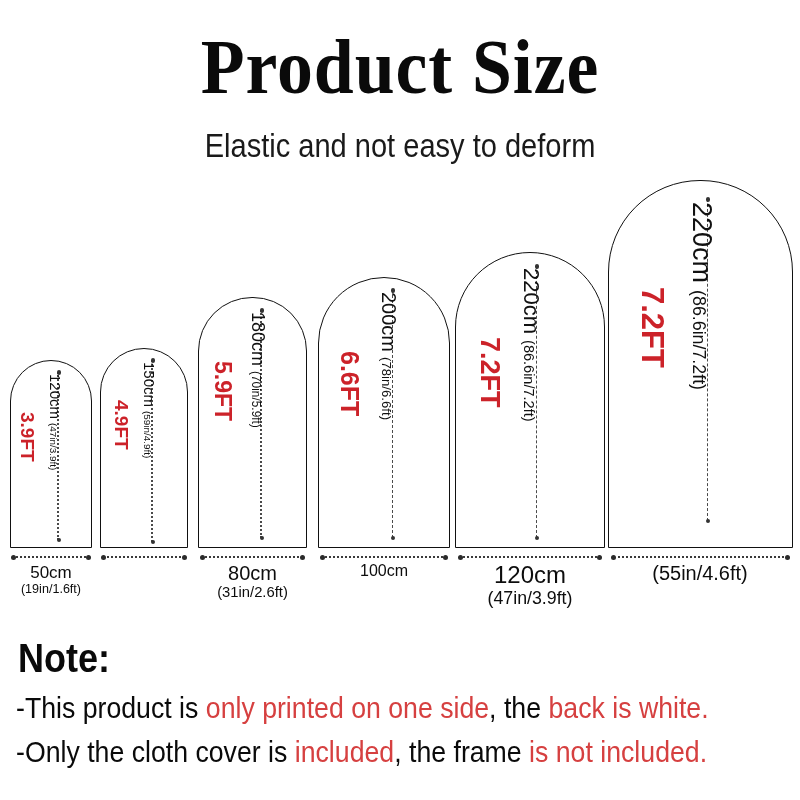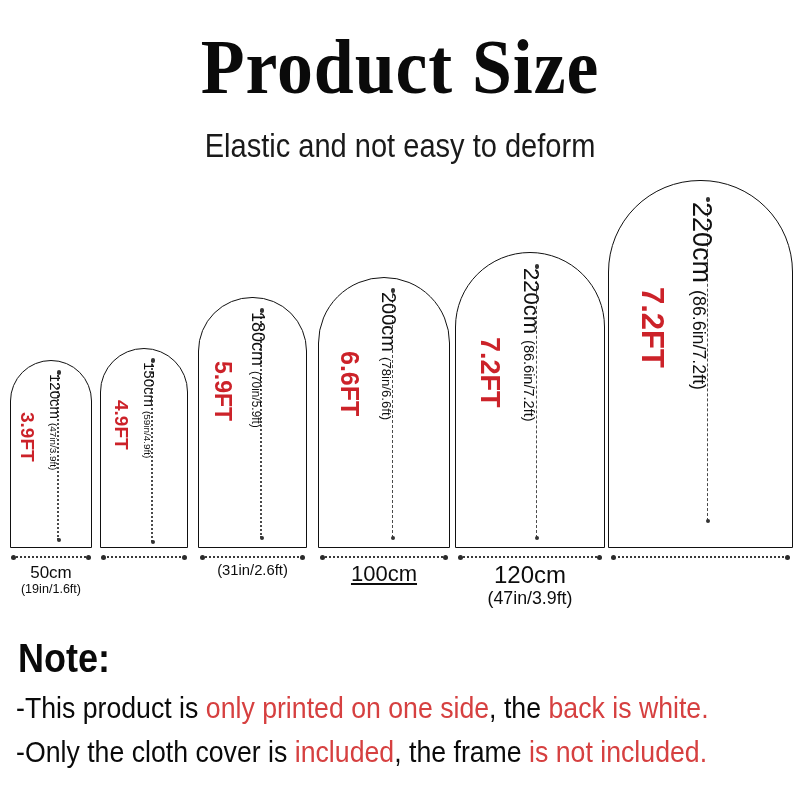--- a/index.html
+++ b/index.html
@@ -179,39 +179,40 @@
       </div>
       <div class="hlabel" style="left:70px;top:15px;font-size:18px;">
         <span>180cm</span><span class="sub" style="margin-left:5px;">(70in/5.9ft)</span>
       </div>
       <div class="ftlabel" style="left:38px;top:64px;font-size:23px;">5.9FT</div>
       <div class="hline" style="left:4px;top:259px;width:101px;">
         <span class="hcap l"></span>
         <span class="hcap r"></span>
       </div>
       <div class="wlabel" style="left:-13px;top:265px;width:135px;font-size:20px;">
+        <span class="w1">80cm</span>
         <span class="w2">(31in/2.6ft)</span>
       </div>
     </div>
 
     <div class="arch-item" style="left:318px;top:277px;width:132px;height:271px;">
       <div class="arch-shape" style="width:132px;height:271px;border-radius:66px 66px 0 0;"></div>
       <div class="vline" style="left:74px;top:13px;height:248px;">
         <span class="vcap top"></span>
         <span class="vcap bot"></span>
       </div>
       <div class="hlabel" style="left:82px;top:15px;font-size:20px;">
         <span>200cm</span><span class="sub" style="margin-left:5px;">(78in/6.6ft)</span>
       </div>
       <div class="ftlabel" style="left:46px;top:74px;font-size:25px;">6.6FT</div>
       <div class="hline" style="left:4px;top:279px;width:124px;">
         <span class="hcap l"></span>
         <span class="hcap r"></span>
       </div>
-      <div class="wlabel" style="left:-12px;top:285px;width:156px;font-size:22px;text-decoration:underline;">
+      <div class="wlabel" style="left:-12px;top:285px;width:156px;font-size:16px;">
         <span class="w1">100cm</span>
       </div>
     </div>
 
     <div class="arch-item" style="left:455px;top:252px;width:150px;height:296px;">
       <div class="arch-shape" style="width:150px;height:296px;border-radius:75px 75px 0 0;"></div>
       <div class="vline" style="left:81px;top:14px;height:272px;">
         <span class="vcap top"></span>
         <span class="vcap bot"></span>
       </div>
@@ -237,20 +238,21 @@
       </div>
       <div class="hlabel" style="left:109px;top:22px;font-size:27px;">
         <span>220cm</span><span class="sub" style="margin-left:7px;">(86.6in/7.2ft)</span>
       </div>
       <div class="ftlabel" style="left:62px;top:107px;font-size:31px;">7.2FT</div>
       <div class="hline" style="left:5px;top:376px;width:175px;">
         <span class="hcap l"></span>
         <span class="hcap r"></span>
       </div>
       <div class="wlabel" style="left:-8px;top:382px;width:200px;font-size:27px;">
+        <span class="w2">(55in/4.6ft)</span>
       </div>
     </div>
 
   </div>
 
   <div class="note-title">Note:</div>
 
   <div class="note-line" id="note1">
     <span>-This product is </span><span class="r">only printed on one side</span><span>, the </span><span class="r">back is white.</span>
   </div>

